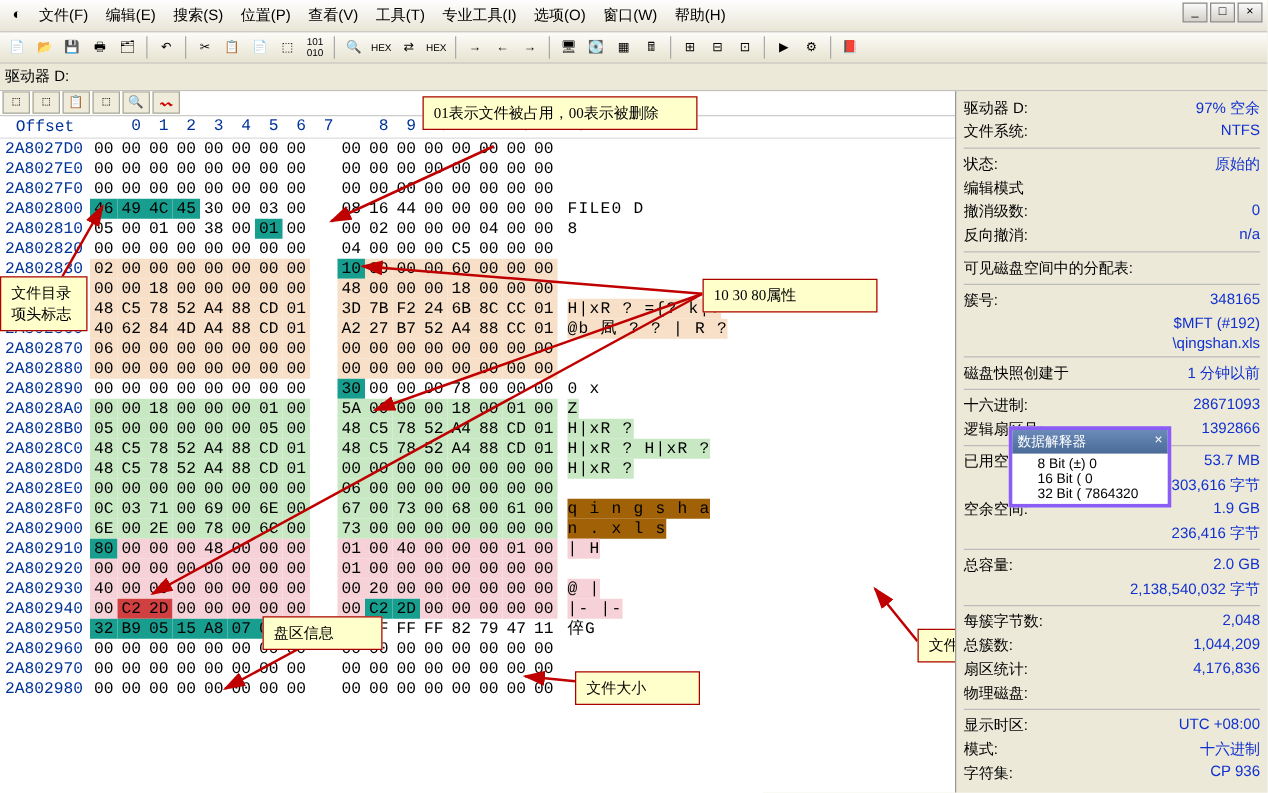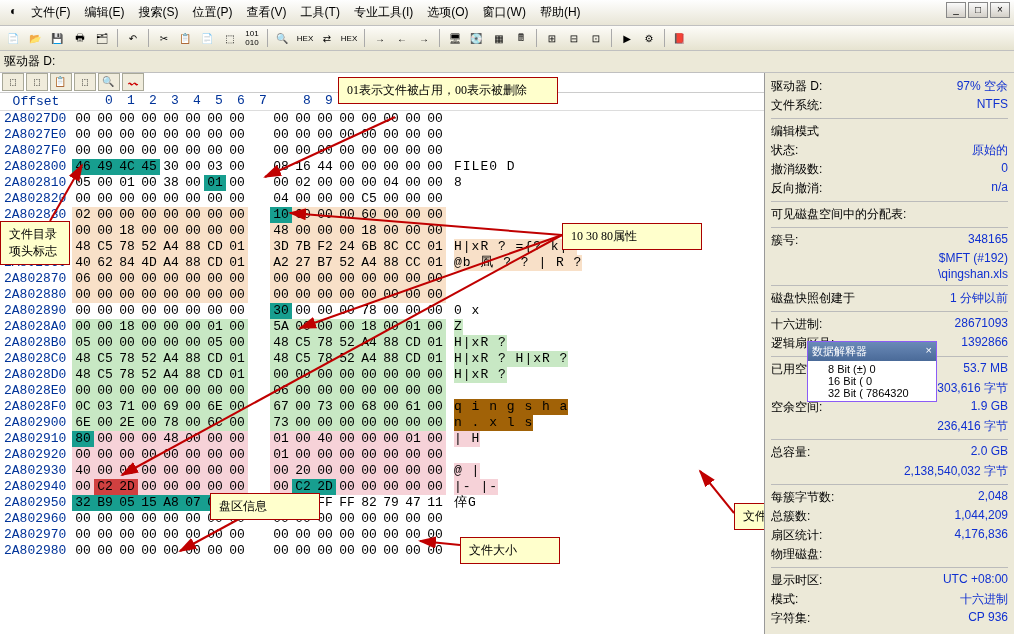--- a/index.html
+++ b/index.html
@@ -28,21 +28,21 @@
 .hl-peach { background: #f8e0c8; }
 .hl-green { background: #c8e8c4; }
 .hl-red { background: #d04040; }
 .hl-ascii-teal { background: #a16207; }
 .callout { position: absolute; background: #ffffcc; border: 1px solid #a00; padding: 4px 8px; font-family: SimSun; font-size: 12px; z-index: 10; }
 .sidepane { width: 250px; background: #ece9d8; border-left: 1px solid #999; padding: 4px 6px; font-size: 12px; position: relative; }
 .sidepane .row { display: flex; justify-content: space-between; padding: 1px 0; }
 .sidepane .label { color: #000; }
 .sidepane .val { color: #1030d0; }
 .sidepane hr { border: none; border-top: 1px solid #bbb; margin: 3px 0; }
-.interp { position: absolute; background: #e0e8f0; border: 1px solid #8b5cf6; width: 130px; left: 42px; top: 268px; font-size: 11px; }
+.interp { position: absolute; background: #e0e8f0; border: 3px solid #8b5cf6; width: 130px; left: 42px; top: 268px; font-size: 11px; }
 .interp .title { background: linear-gradient(#6a8ab8, #4a6a98); color: #fff; padding: 2px 4px; display: flex; justify-content: space-between; }
 .interp .body { background: #fff; padding: 2px 20px; }
 .winbtns { position: absolute; right: 4px; top: 2px; display: flex; gap: 2px; }
 .winbtn { width: 20px; height: 16px; background: linear-gradient(#fafafa, #d4d0c8); border: 1px solid #888; font-size: 10px; text-align: center; line-height: 14px; }
 .toolstrip2 { position: absolute; top: 0; left: 2px; display: flex; gap: 2px; }
 .ts2-item { width: 22px; height: 18px; border: 1px solid #a8a898; background: #f0ecdc; display: inline-flex; align-items: center; justify-content: center; font-size: 10px; }
 svg.arrow-svg { position: absolute; top: 0; left: 0; width: 760px; height: 560px; pointer-events: none; z-index: 9; }
 </style>
 </head>
 <body>
@@ -785,21 +785,21 @@
             <span>00</span>
             <span>00</span>
           </div>
           <div class="ascii"></div>
         </div>
       </div>
 
     <div class="callout" style="left:338px;top:4px;width:220px">01表示文件被占用，00表示被删除</div>
     <div class="callout" style="left:0px;top:148px;width:70px">文件目录项头标志</div>
     <div class="callout" style="left:562px;top:150px;width:140px">10 30 80属性</div>
-    <div class="callout" style="left:210px;top:420px;width:110px">盘区信息</div>
+    <div class="callout" style="left:210px;top:420px;width:96px">盘区信息</div>
     <div class="callout" style="left:460px;top:464px;width:100px">文件大小</div>
     <div class="callout" style="left:734px;top:430px;width:60px">文件名</div>
 
     <svg class="arrow-svg">
       <defs>
           <marker id="ah" markerWidth="10" markerHeight="10" refX="8" refY="3" orient="auto">
             <path d="M0,0 L0,6 L9,3 z" fill="#c00000"></path>
           </marker>
         </defs>
       <line x1="395" y1="44" x2="265" y2="104" stroke="#c00000" stroke-width="2" marker-end="url(#ah)"></line>
@@ -817,25 +817,25 @@
     <div class="row">
         <span class="label">驱动器 D:</span>
         <span class="val">97% 空余</span>
       </div>
     <div class="row">
         <span class="label">文件系统:</span>
         <span class="val">NTFS</span>
       </div>
     <hr>
     <div class="row">
-        <span class="label">编辑模式</span>
-      </div>
-    <div class="row">
         <span class="label">状态:</span>
         <span class="val">原始的</span>
+      </div>
+    <div class="row">
+        <span class="label">编辑模式</span>
       </div>
     <div class="row">
         <span class="label">撤消级数:</span>
         <span class="val">0</span>
       </div>
     <div class="row">
         <span class="label">反向撤消:</span>
         <span class="val">n/a</span>
       </div>
     <hr>

